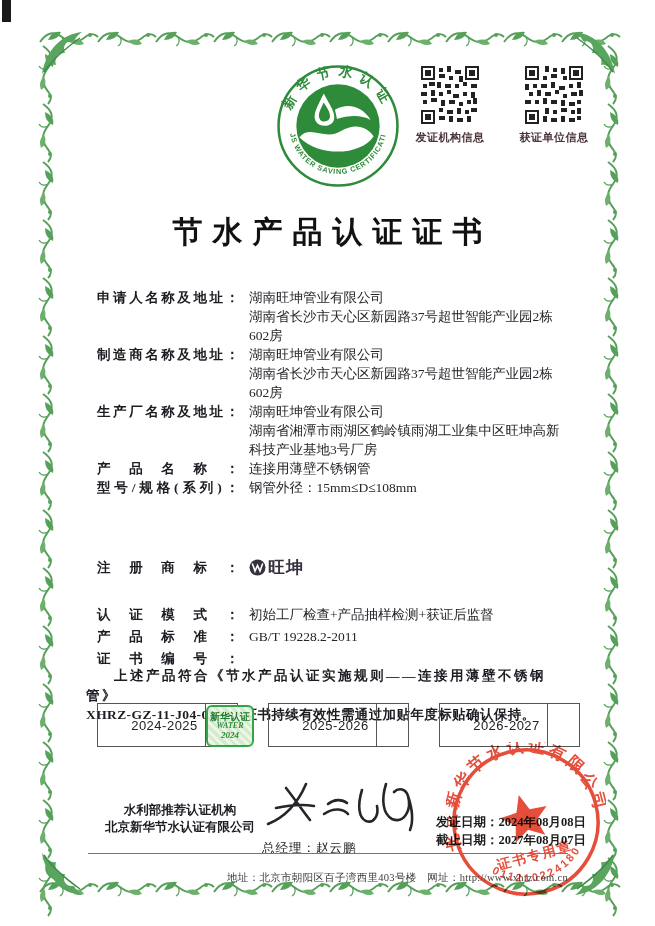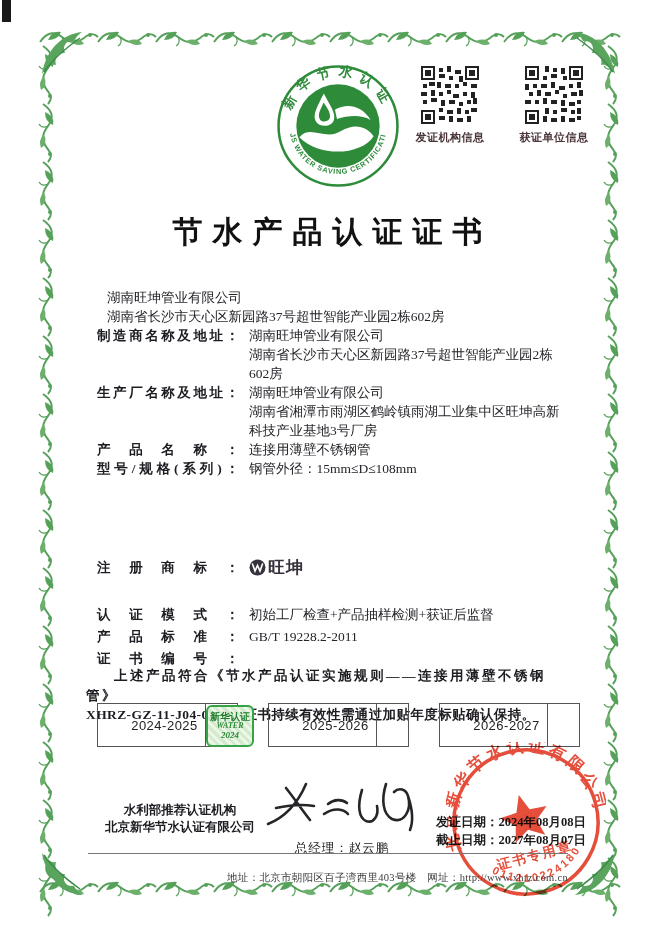--- a/index.html
+++ b/index.html
@@ -49,21 +49,21 @@
     width:48px; height:42px; margin-top:2px; border:2px solid #35a348; border-radius:6px;
     background:repeating-linear-gradient(45deg, rgba(46,160,67,0.14) 0 3px, rgba(46,160,67,0) 3px 6px), #eef7e6;
     display:flex; flex-direction:column; align-items:center; justify-content:center; line-height:1.1;
   }
   .sticker .s1 { font-size:10px; font-weight:bold; color:#1d7a2c; font-family:"Liberation Sans",sans-serif; }
   .sticker .s2 { font-size:8px; font-weight:bold; font-style:italic; color:#2e8b3a; }
   .sticker .s3 { font-size:9px; font-weight:bold; font-style:italic; color:#2e8b3a; }
 
   .issuer { position:absolute; left:100px; top:802px; width:160px; text-align:center; font-size:12.5px; font-weight:bold; line-height:17px; color:#1e1c22; }
   .sig { position:absolute; left:262px; top:778px; }
-  .signer { position:absolute; left:262px; top:840px; width:160px; text-align:center; font-size:12.5px; color:#222; letter-spacing:1px; }
+  .signer { position:absolute; left:262px; top:840px; width:160px; font-size:12.5px; color:#222; letter-spacing:1px; }
   .dates { position:absolute; left:436px; top:813px; font-size:12.5px; line-height:18px; color:#1b1b1b; font-weight:bold; white-space:nowrap; }
 
   .stamp { position:absolute; left:446px; top:742px; mix-blend-mode:multiply; }
 
   .footer {
     position:absolute; left:88px; top:853px; width:480px; border-top:1px solid #777;
     padding-top:17px; text-align:right; font-size:10.5px; color:#3d3d3d; letter-spacing:0.3px;
   }
 </style>
 </head>
@@ -213,20 +213,21 @@
         </g>
       </svg>
       <div class="qr-label">获证单位信息</div>
     </div>
   </div>
 
   <div class="title">节水产品认证证书</div>
 
   <div class="fields">
     <div class="frow">
+      <span class="flabel">申请人名称及地址：</span>
       <span class="fval">
         <div>湖南旺坤管业有限公司</div>
         <div>湖南省长沙市天心区新园路37号超世智能产业园2栋602房</div>
       </span>
     </div>
     <div class="frow">
       <span class="flabel">制造商名称及地址：</span>
       <span class="fval">
         <div>湖南旺坤管业有限公司</div>
         <div>湖南省长沙市天心区新园路37号超世智能产业园2栋602房</div>

